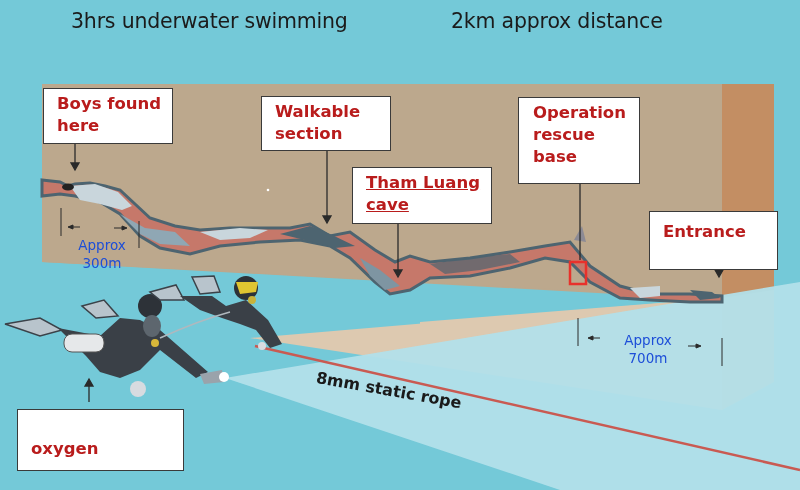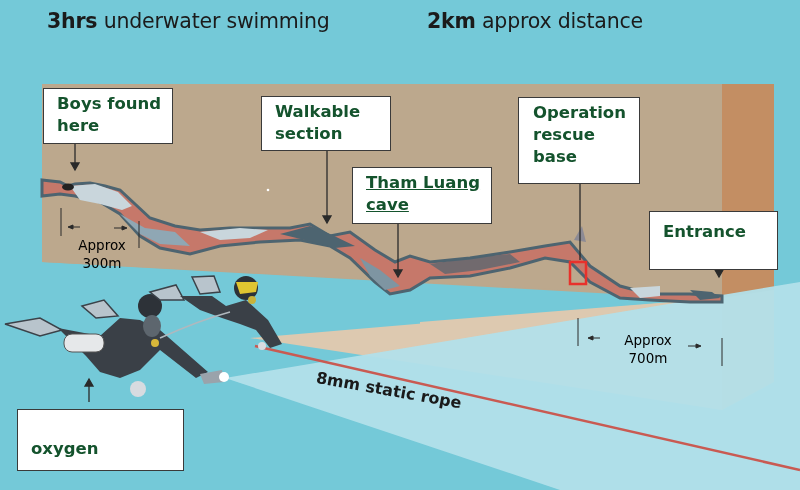--- a/index.html
+++ b/index.html
@@ -1,23 +1,23 @@
 <!DOCTYPE html>
 <html><head>
 <meta charset="utf-8">
 <style>
   html, body { margin: 0; padding: 0; }
   body { width: 800px; height: 490px; overflow: hidden; background: #74c9d8; position: relative; font-family: "DejaVu Sans", sans-serif; color: #1a1a1a; }
   #scene { position: absolute; left: 0; top: 0; width: 800px; height: 490px; }
   .headline { position: absolute; top: 8px; font-size: 20.5px; line-height: 26px; color: #1b1b1b; letter-spacing: -0.2px; }
-  .headline b { font-weight: bold; }
+  .headline b { font-weight: normal; margin-left: 24px; }
   .headline-left { left: 47px; width: 340px; }
   .headline-right { left: 427px; width: 320px; }
-  .label-box { position: absolute; background: #ffffff; border: 1.5px solid #3a3a3a; font-weight: bold; font-size: 16.5px; line-height: 22px; color: #14532d; padding: 4px 10px 4px 13px; box-sizing: border-box; }
-  .dim-label { position: absolute; font-size: 13.5px; line-height: 18px; text-align: center; color: #000000; }
+  .label-box { position: absolute; background: #ffffff; border: 1.5px solid #3a3a3a; font-weight: bold; font-size: 16.5px; line-height: 22px; color: #b91c1c; padding: 4px 10px 4px 13px; box-sizing: border-box; }
+  .dim-label { position: absolute; font-size: 13.5px; line-height: 18px; text-align: center; color: #1d4ed8; }
   .rope-label { position: absolute; left: 318px; top: 368px; font-size: 16px; font-weight: bold; color: #1a1a1a; transform: rotate(10deg); transform-origin: left top; white-space: nowrap; }
 </style>
 </head>
 <body>
 
 <svg id="scene" viewBox="0 0 800 490" xmlns="http://www.w3.org/2000/svg">
 
   <rect x="0" y="0" width="800" height="490" fill="#74c9d8"></rect>
 
   <polygon points="42,84 722,84 722,300 42,180" fill="#bca88d"></polygon>

